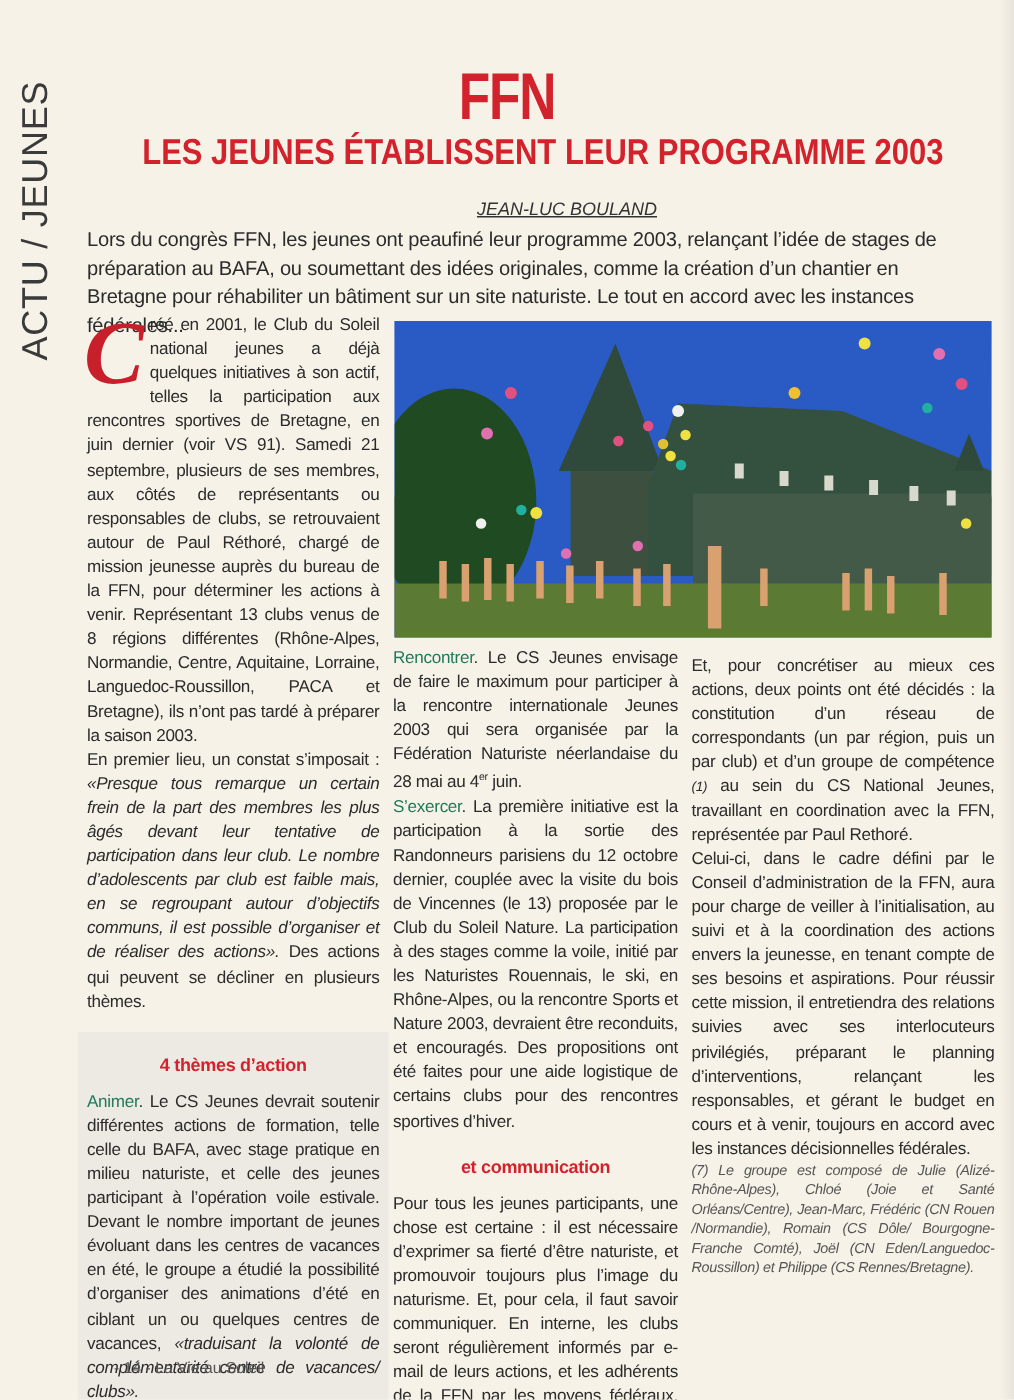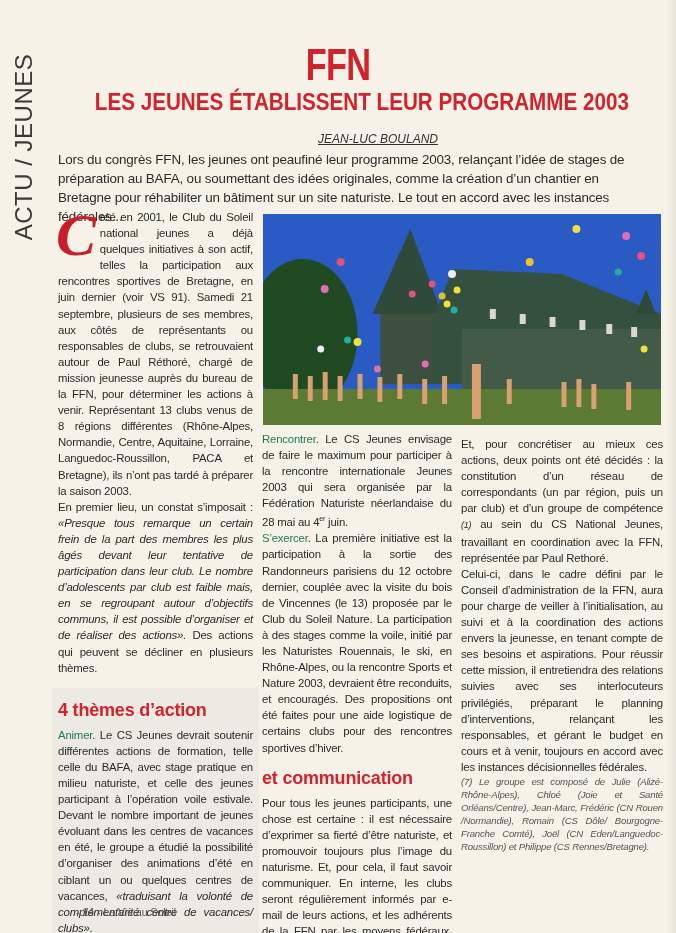--- a/index.html
+++ b/index.html
@@ -52,22 +52,22 @@
   .col2 { left: 262px; width: 190px; top: 431px; }
   .col3 { left: 461px; width: 202px; top: 412px; margin-top: 24px; }
   .dropcap {
     float: left; font-family: "Liberation Serif", serif; font-style: italic;
     font-weight: bold; font-size: 60px; line-height: 48px; color: #c8202a;
     margin: 0 4px 0 -2px; padding-top: 2px;
   }
   .it { font-style: italic; }
   .kw { color: #1e7a5a; font-weight: normal; }
   .subhead {
-    text-align: left; color: #d2232d; font-weight: bold;
-    font-size: 18px; line-height: 17px; margin: 14px 0 8px;
+    text-align: center; color: #d2232d; font-weight: bold;
+    font-size: 12px; line-height: 17px; margin: 14px 0 8px;
   }
   .theme-box { background: #eceae2; margin: 0 -6px; padding: 0 6px; }
   .photo {
     position: absolute; left: 263px; top: 214px; width: 398px; height: 211px;
     overflow: hidden;
     background: linear-gradient(180deg, #1f4fb5 0%, #3a6fd0 45%, #5c85d6 55%, #2c4a2c 56%);
   }
   .photo svg { width: 100%; height: 100%; display: block; }
   .footnote {
     font-style: italic; font-size: 9.6px; line-height: 13px; color: #555;

